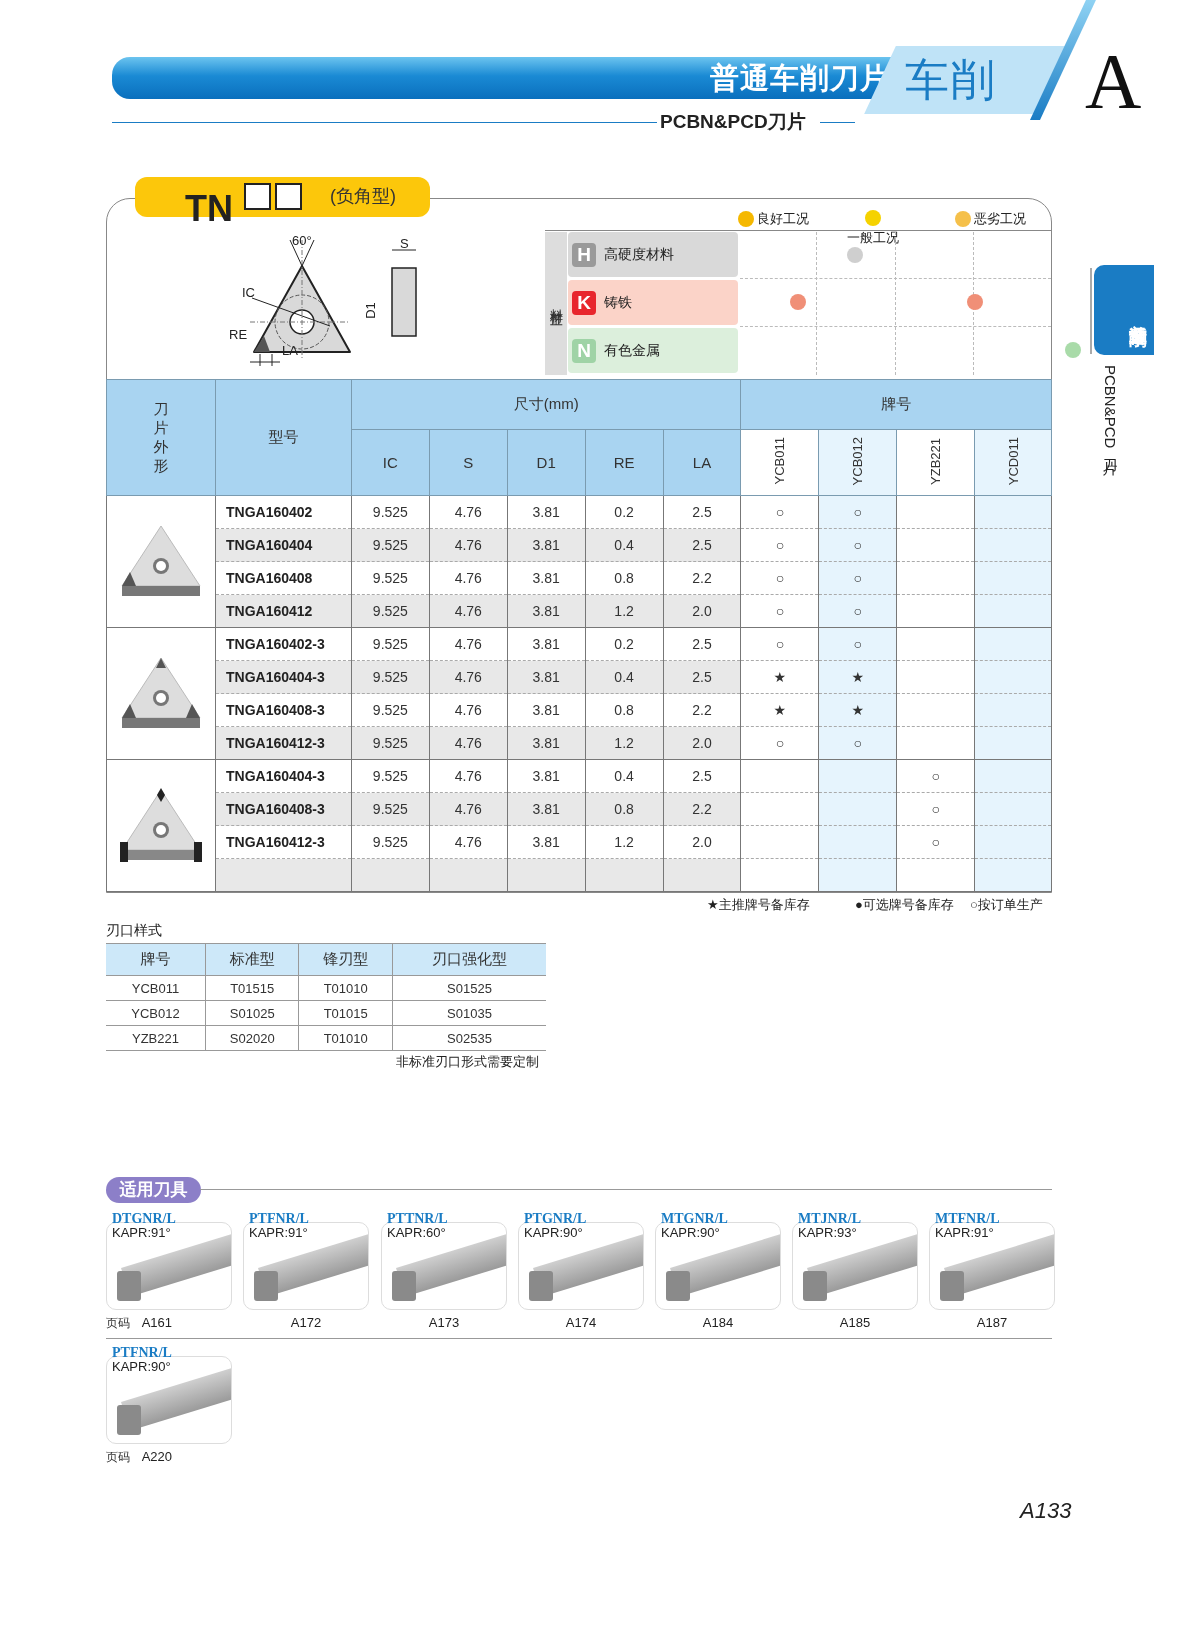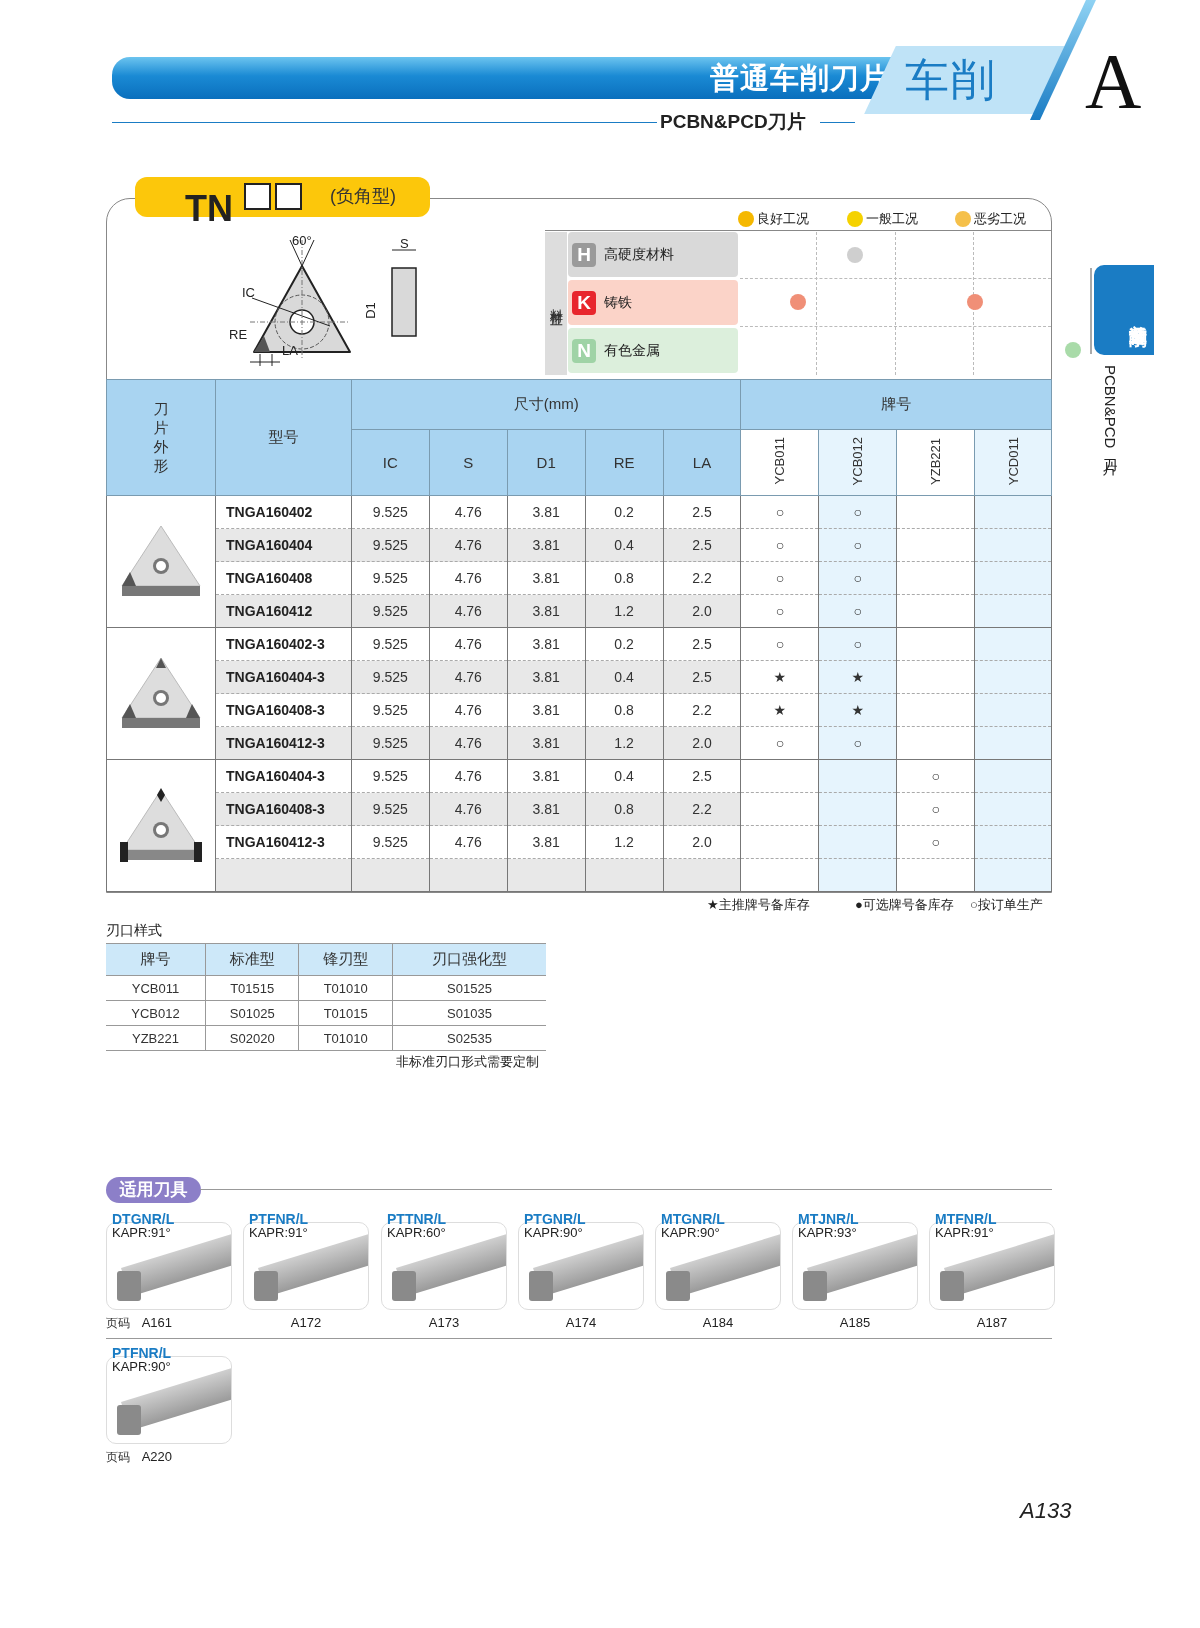--- a/index.html
+++ b/index.html
@@ -67,21 +67,21 @@
   table.edge td { height: 25px; text-align: center; border-left: 1px solid #999; border-right: 1px solid #999; border-bottom: 1px solid #999; color: #333; }
   table.edge th:first-child, table.edge td:first-child { border-left: none; }
   table.edge th:last-child, table.edge td:last-child { border-right: none; }
   .edge-note { left: 396px; top: 1053px; font-size: 13px; color: #222; }
 
   
   .tools-badge { left: 106px; top: 1177px; width: 95px; height: 26px; border-radius: 13px; background: #8c7fc8; color: #fff; font-weight: bold; font-size: 17px; line-height: 26px; text-align: center; }
   .tools-line { left: 200px; top: 1189px; width: 852px; height: 1px; background: #999; }
   .tools-sep { left: 106px; top: 1338px; width: 946px; height: 1px; background: #999; }
   .tool { width: 126px; }
-  .tool-name { font-size: 14px; font-weight: bold; color: #1a7cc4; line-height: 14px; font-family: Liberation Sans, sans-serif; font-stretch: condensed; }
+  .tool-name { font-size: 14px; font-weight: bold; color: #1a7cc4; line-height: 14px; font-family: Liberation Serif, serif; font-stretch: condensed; }
   .tool-kapr { font-size: 13px; color: #222; line-height: 14px; }
   .tool-img { position: absolute; top: 0; left: 0; width: 126px; height: 88px; border: 1px solid #ddd; border-radius: 10px; overflow: hidden; background: #fff; }
   .tool-bar { position: absolute; left: 14px; top: 45px; width: 140px; height: 30px; background: linear-gradient(180deg,#cfcfcf,#9a9a9a); transform: rotate(-17deg); transform-origin: left top; }
   .tool-head { position: absolute; left: 10px; top: 48px; width: 24px; height: 30px; background: #8a8a8a; border-radius: 3px; }
   .tool-page-label { font-size: 12px; color: #333; }
   .tool-page { font-size: 13px; color: #222; }
 
   .page-num { left: 1020px; top: 1498px; font-size: 22px; font-style: italic; color: #222; }
 </style>
 </head>
@@ -134,21 +134,21 @@
 <div class="abs dlabel" style="left:229px;top:327px;">RE</div>
 <div class="abs dlabel" style="left:282px;top:343px;">LA</div>
 <div class="abs dlabel" style="left:400px;top:236px;">S</div>
 <div class="abs dlabel" style="left:362px;top:303px;transform:rotate(-90deg);">D1</div>
 
 
 <div class="abs cond" style="left:738px;top:210px;">
   <span class="smiley" style="background:#f5b800;"></span>
   <span>良好工况</span>
 </div>
-<div class="abs cond" style="left:847px;top:210px;">
+<div class="abs cond" style="left:847px;top:210px;flex-direction:column;">
   <span class="smiley" style="background:#f5d200;"></span>
   <span>一般工况</span>
 </div>
 <div class="abs cond" style="left:955px;top:210px;">
   <span class="smiley" style="background:#f5c04a;"></span>
   <span>恶劣工况</span>
 </div>
 
 
 <div class="abs mat-wrap"></div>

